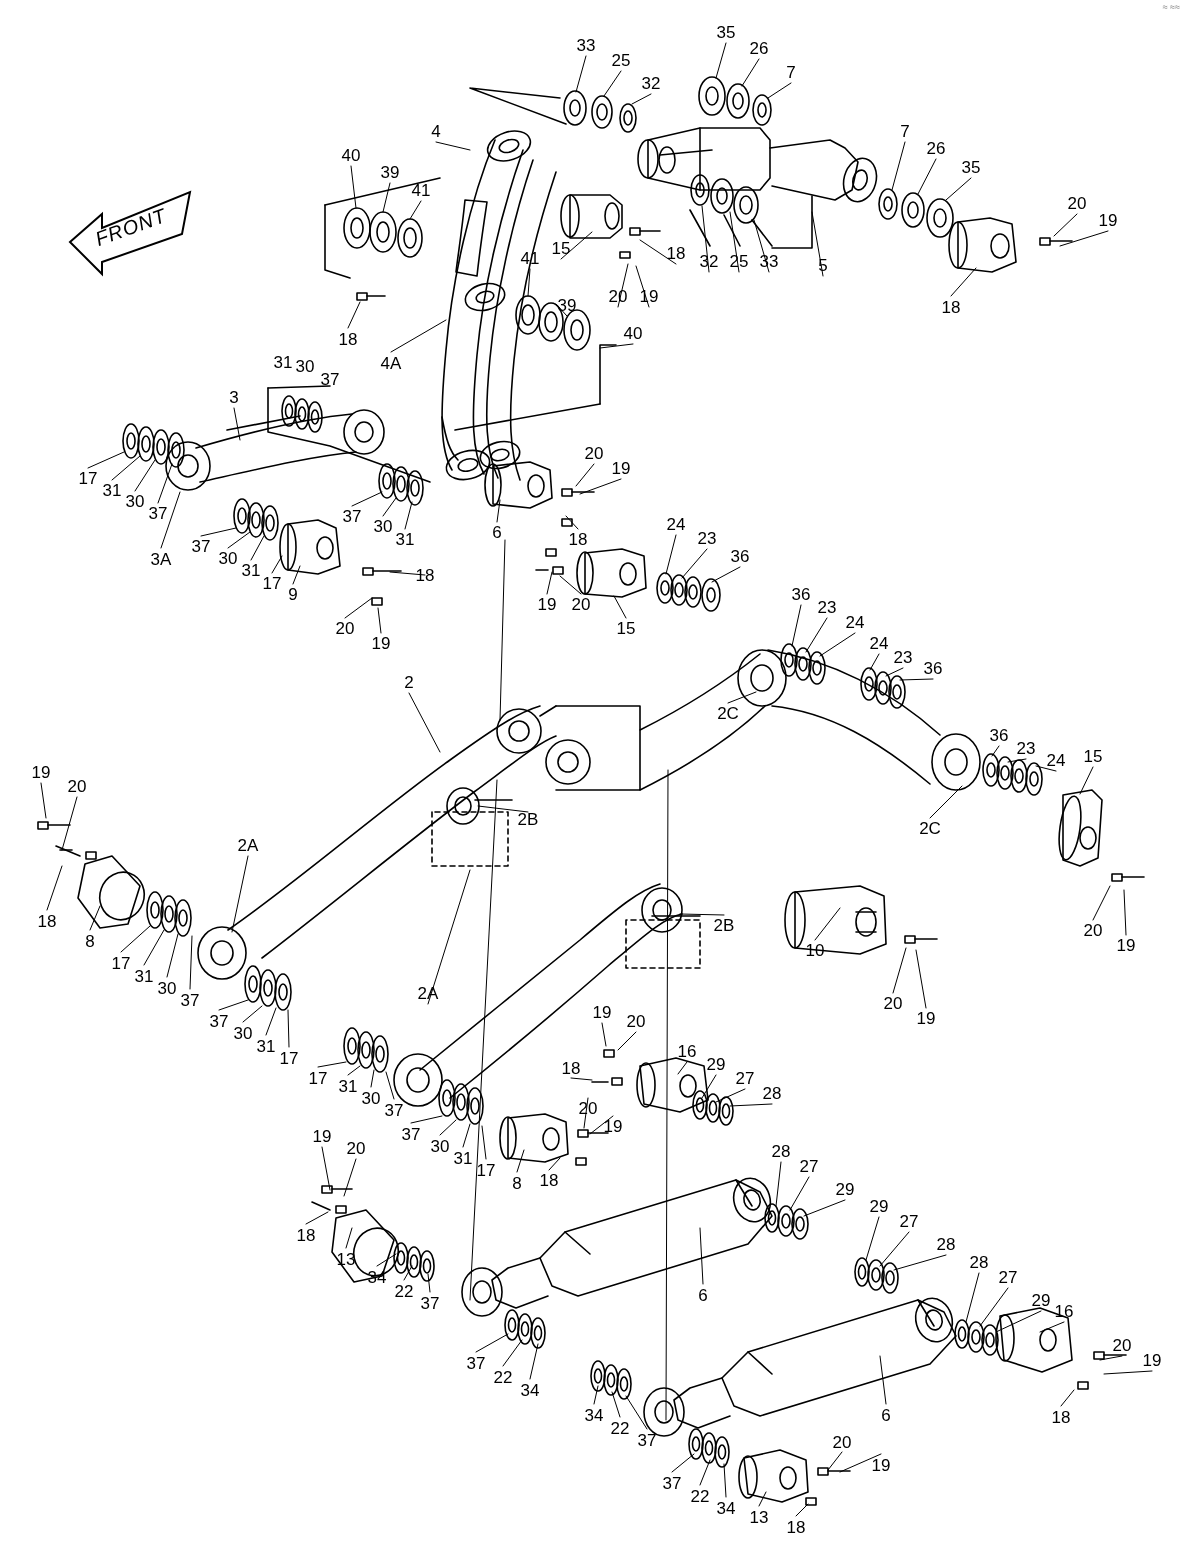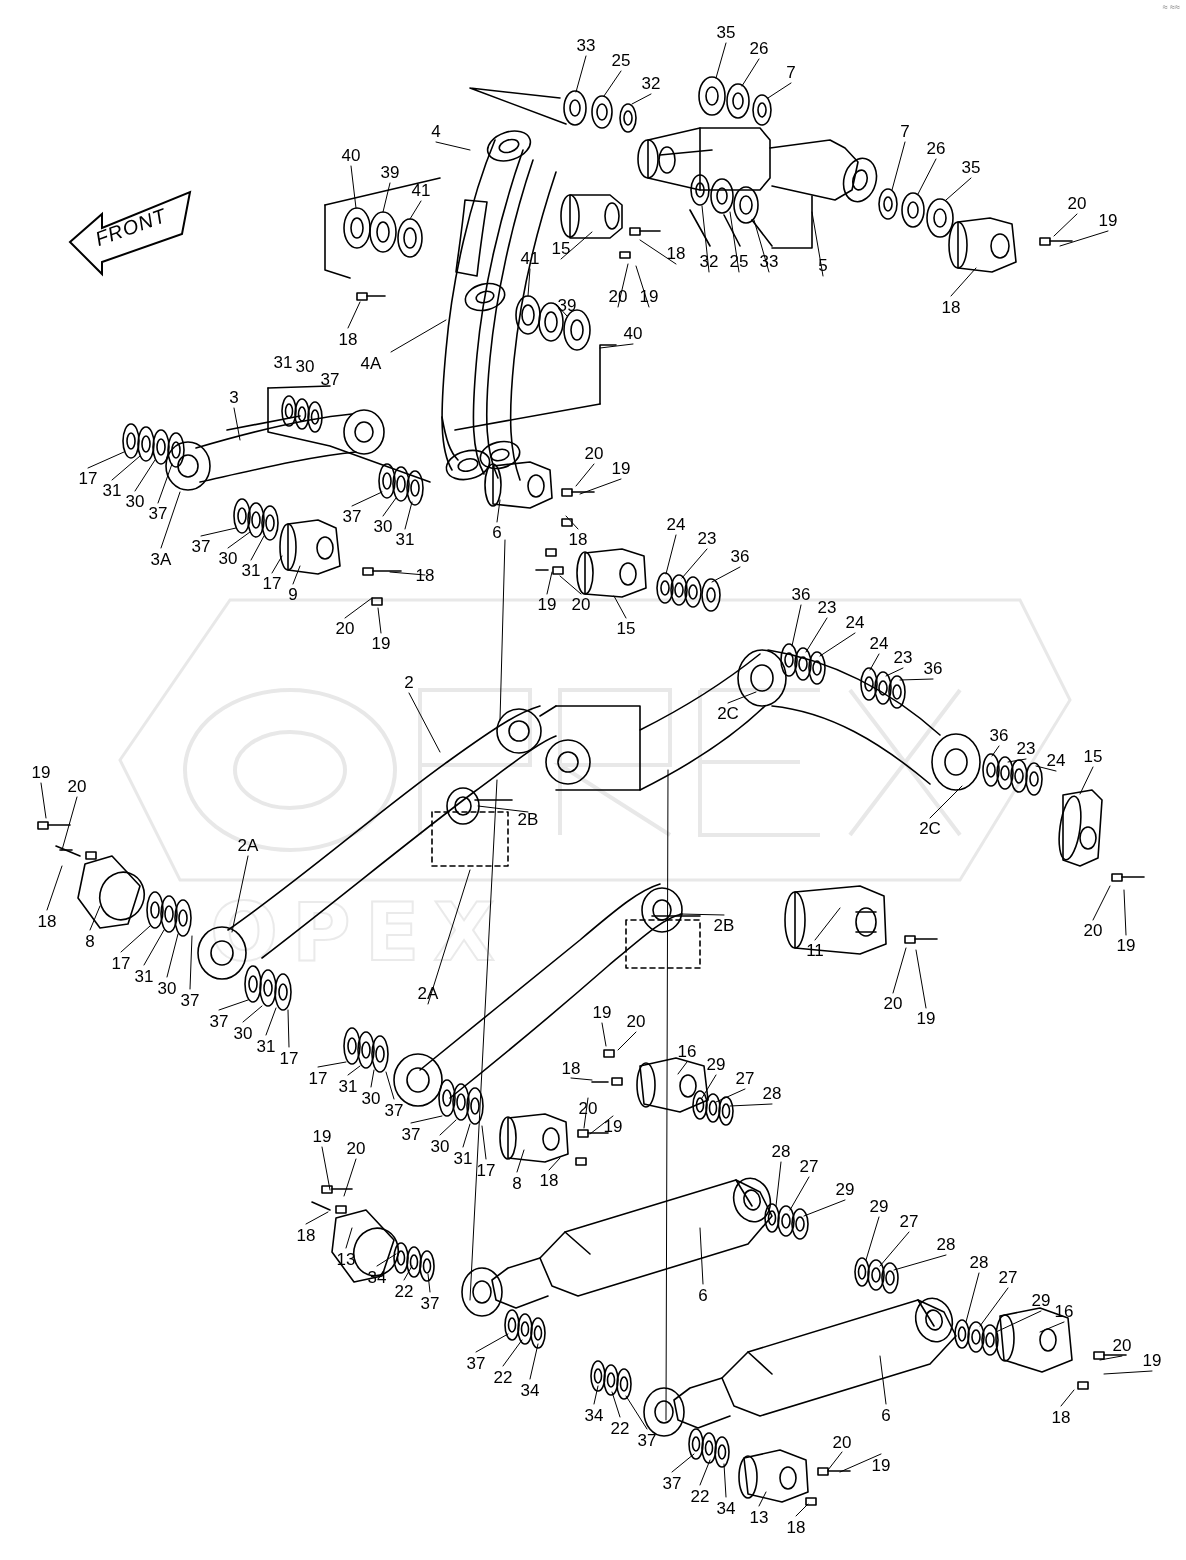--- a/index.html
+++ b/index.html
@@ -71,34 +71,20 @@
     color: #777;
   }
 </style>
 </head>
 <body>
 
 <div id="sheet">
 
   <div class="corner">≈ ≈≈</div>
 
-  <div class="watermark">
-    <svg width="1030" height="420" viewBox="0 0 1030 420" xmlns="http://www.w3.org/2000/svg">
-      <polygon points="60,180 170,20 960,20 1010,120 900,300 120,300" fill="none" stroke="#c3c3c3" stroke-width="3"></polygon>
-      <g fill="none" stroke="#c3c3c3" stroke-width="4">
-        <ellipse cx="230" cy="190" rx="105" ry="80"></ellipse>
-        <ellipse cx="230" cy="190" rx="55" ry="38"></ellipse>
-        <path d="M360 255 L360 110 L470 110 L470 185 L360 185"></path>
-        <path d="M500 255 L500 110 L610 110 L610 185 L500 185 L610 255"></path>
-        <path d="M640 110 L640 255 L760 255 M640 182 L740 182 M640 110 L760 110"></path>
-        <path d="M790 110 L900 255 M900 110 L790 255"></path>
-      </g>
-      <text x="150" y="380" font-family="DejaVu Sans, sans-serif" font-size="80" font-weight="bold" fill="none" stroke="#c9c9c9" stroke-width="2" letter-spacing="14">OPEX</text>
-    </svg>
-  </div>
 
   <div class="front-arrow">
     <svg width="150" height="100" viewBox="0 0 150 100" xmlns="http://www.w3.org/2000/svg">
       <path d="M10 62 L42 34 L42 48 L130 12 L122 54 L42 82 L42 94 Z" fill="#ffffff" stroke="#000" stroke-width="2"></path>
     </svg>
     <div class="txt">FRONT</div>
   </div>
 
   <svg class="dwg" viewBox="0 0 1186 1560" xmlns="http://www.w3.org/2000/svg">
     <g fill="none" stroke="#000" stroke-width="1.6" stroke-linejoin="round" stroke-linecap="round">
@@ -639,21 +625,21 @@
       <div class="lbl" style="left: 709px; top: 261px;">32</div>
       <div class="lbl" style="left: 739px; top: 261px;">25</div>
       <div class="lbl" style="left: 769px; top: 261px;">33</div>
       <div class="lbl" style="left: 823px; top: 265px;">5</div>
       <div class="lbl" style="left: 951px; top: 307px;">18</div>
       <div class="lbl" style="left: 618px; top: 296px;">20</div>
       <div class="lbl" style="left: 649px; top: 296px;">19</div>
       <div class="lbl" style="left: 567px; top: 305px;">39</div>
       <div class="lbl" style="left: 633px; top: 333px;">40</div>
       <div class="lbl" style="left: 348px; top: 339px;">18</div>
-      <div class="lbl" style="left: 371px; top: 363px;">4A</div>
+      <div class="lbl" style="left: 391px; top: 363px;">4A</div>
       <div class="lbl" style="left: 283px; top: 362px;">31</div>
       <div class="lbl" style="left: 305px; top: 366px;">30</div>
       <div class="lbl" style="left: 330px; top: 379px;">37</div>
       <div class="lbl" style="left: 234px; top: 397px;">3</div>
       <div class="lbl" style="left: 88px; top: 478px;">17</div>
       <div class="lbl" style="left: 112px; top: 490px;">31</div>
       <div class="lbl" style="left: 135px; top: 501px;">30</div>
       <div class="lbl" style="left: 158px; top: 513px;">37</div>
       <div class="lbl" style="left: 161px; top: 559px;">3A</div>
       <div class="lbl" style="left: 201px; top: 546px;">37</div>
@@ -686,21 +672,21 @@
       <div class="lbl" style="left: 728px; top: 713px;">2C</div>
       <div class="lbl" style="left: 999px; top: 735px;">36</div>
       <div class="lbl" style="left: 1026px; top: 748px;">23</div>
       <div class="lbl" style="left: 1056px; top: 760px;">24</div>
       <div class="lbl" style="left: 1093px; top: 756px;">15</div>
       <div class="lbl" style="left: 409px; top: 682px;">2</div>
       <div class="lbl" style="left: 528px; top: 819px;">2B</div>
       <div class="lbl" style="left: 248px; top: 845px;">2A</div>
       <div class="lbl" style="left: 930px; top: 828px;">2C</div>
       <div class="lbl" style="left: 724px; top: 925px;">2B</div>
-      <div class="lbl" style="left: 815px; top: 950px;">11</div>
+      <div class="lbl" style="left: 815px; top: 950px;">10</div>
       <div class="lbl" style="left: 893px; top: 1003px;">20</div>
       <div class="lbl" style="left: 926px; top: 1018px;">19</div>
       <div class="lbl" style="left: 1093px; top: 930px;">20</div>
       <div class="lbl" style="left: 1126px; top: 945px;">19</div>
       <div class="lbl" style="left: 41px; top: 772px;">19</div>
       <div class="lbl" style="left: 77px; top: 786px;">20</div>
       <div class="lbl" style="left: 47px; top: 921px;">18</div>
       <div class="lbl" style="left: 90px; top: 941px;">8</div>
       <div class="lbl" style="left: 121px; top: 963px;">17</div>
       <div class="lbl" style="left: 144px; top: 976px;">31</div>

